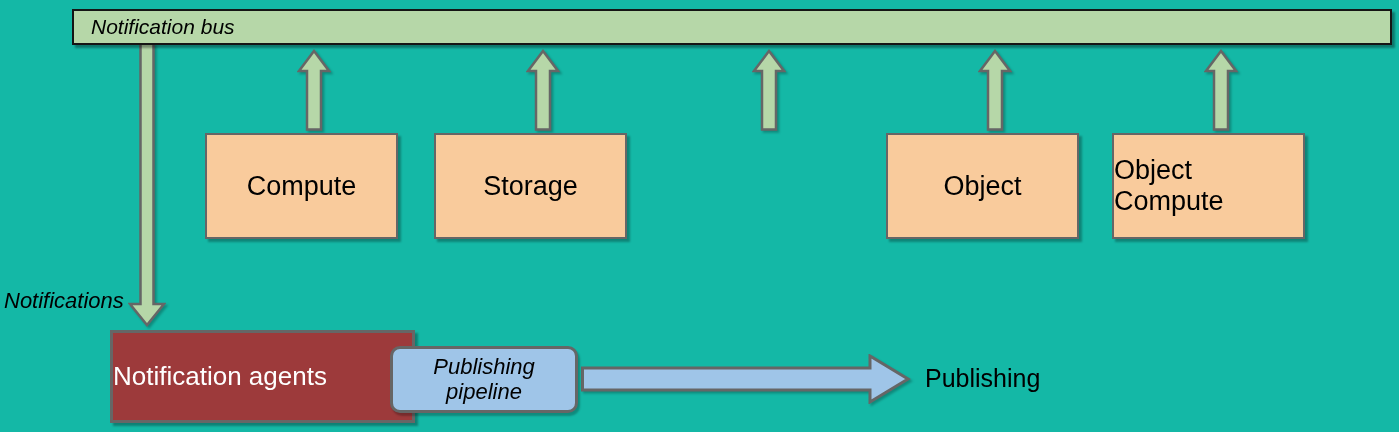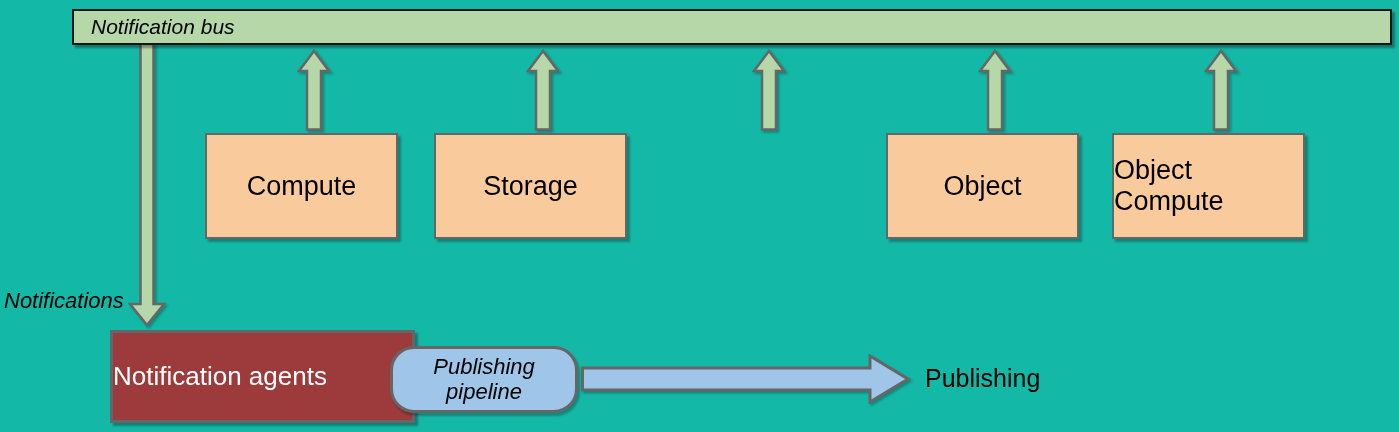--- a/index.html
+++ b/index.html
@@ -91,21 +91,21 @@
   }
 
   
   .pipeline-box {
     position: absolute;
     left: 390px; top: 346px;
     width: 188px; height: 67px;
     box-sizing: border-box;
     background: var(--pipeline-fill);
     border: 3px solid var(--border-gray);
-    border-radius: 24px;
+    border-radius: 10px;
     box-shadow: 2px 3px 2px rgba(0,0,0,0.25);
     display: flex; align-items: center; justify-content: center;
     text-align: center;
     font-style: italic; font-size: 22px; line-height: 1.12;
     z-index: 5;
   }
   .pipeline-box span { display: block; width: 130px; }
 </style>
 </head>
 <body>

